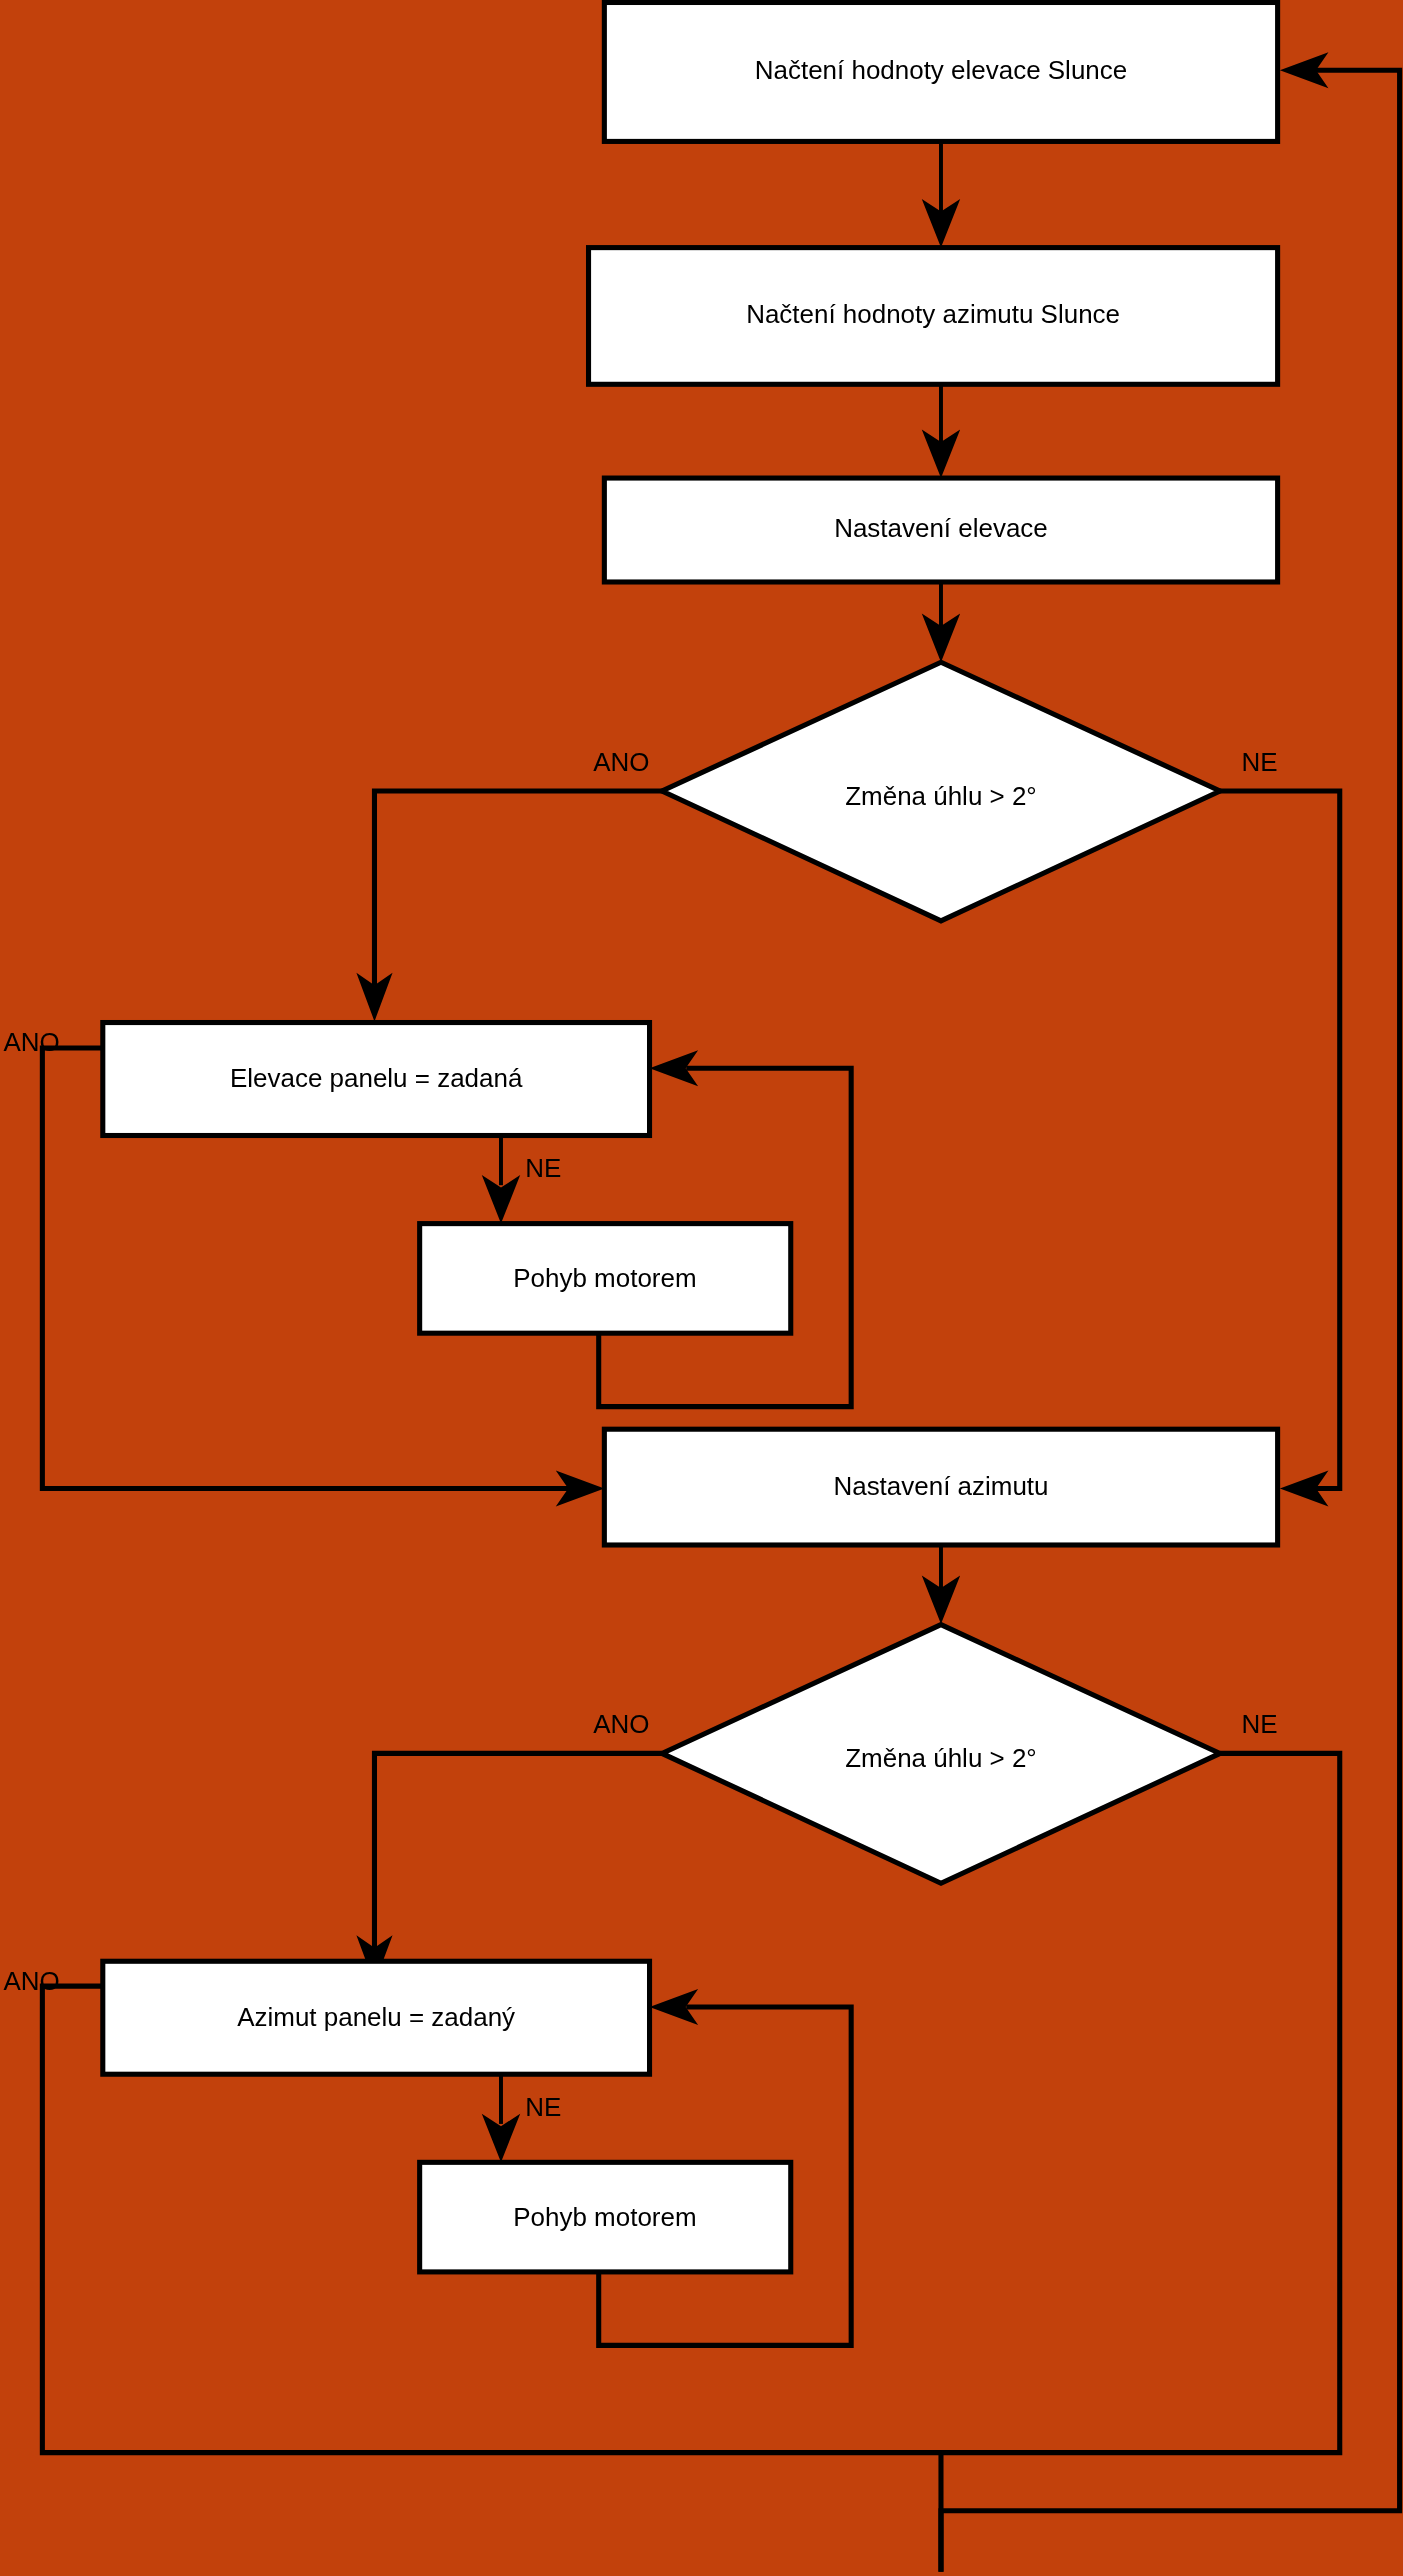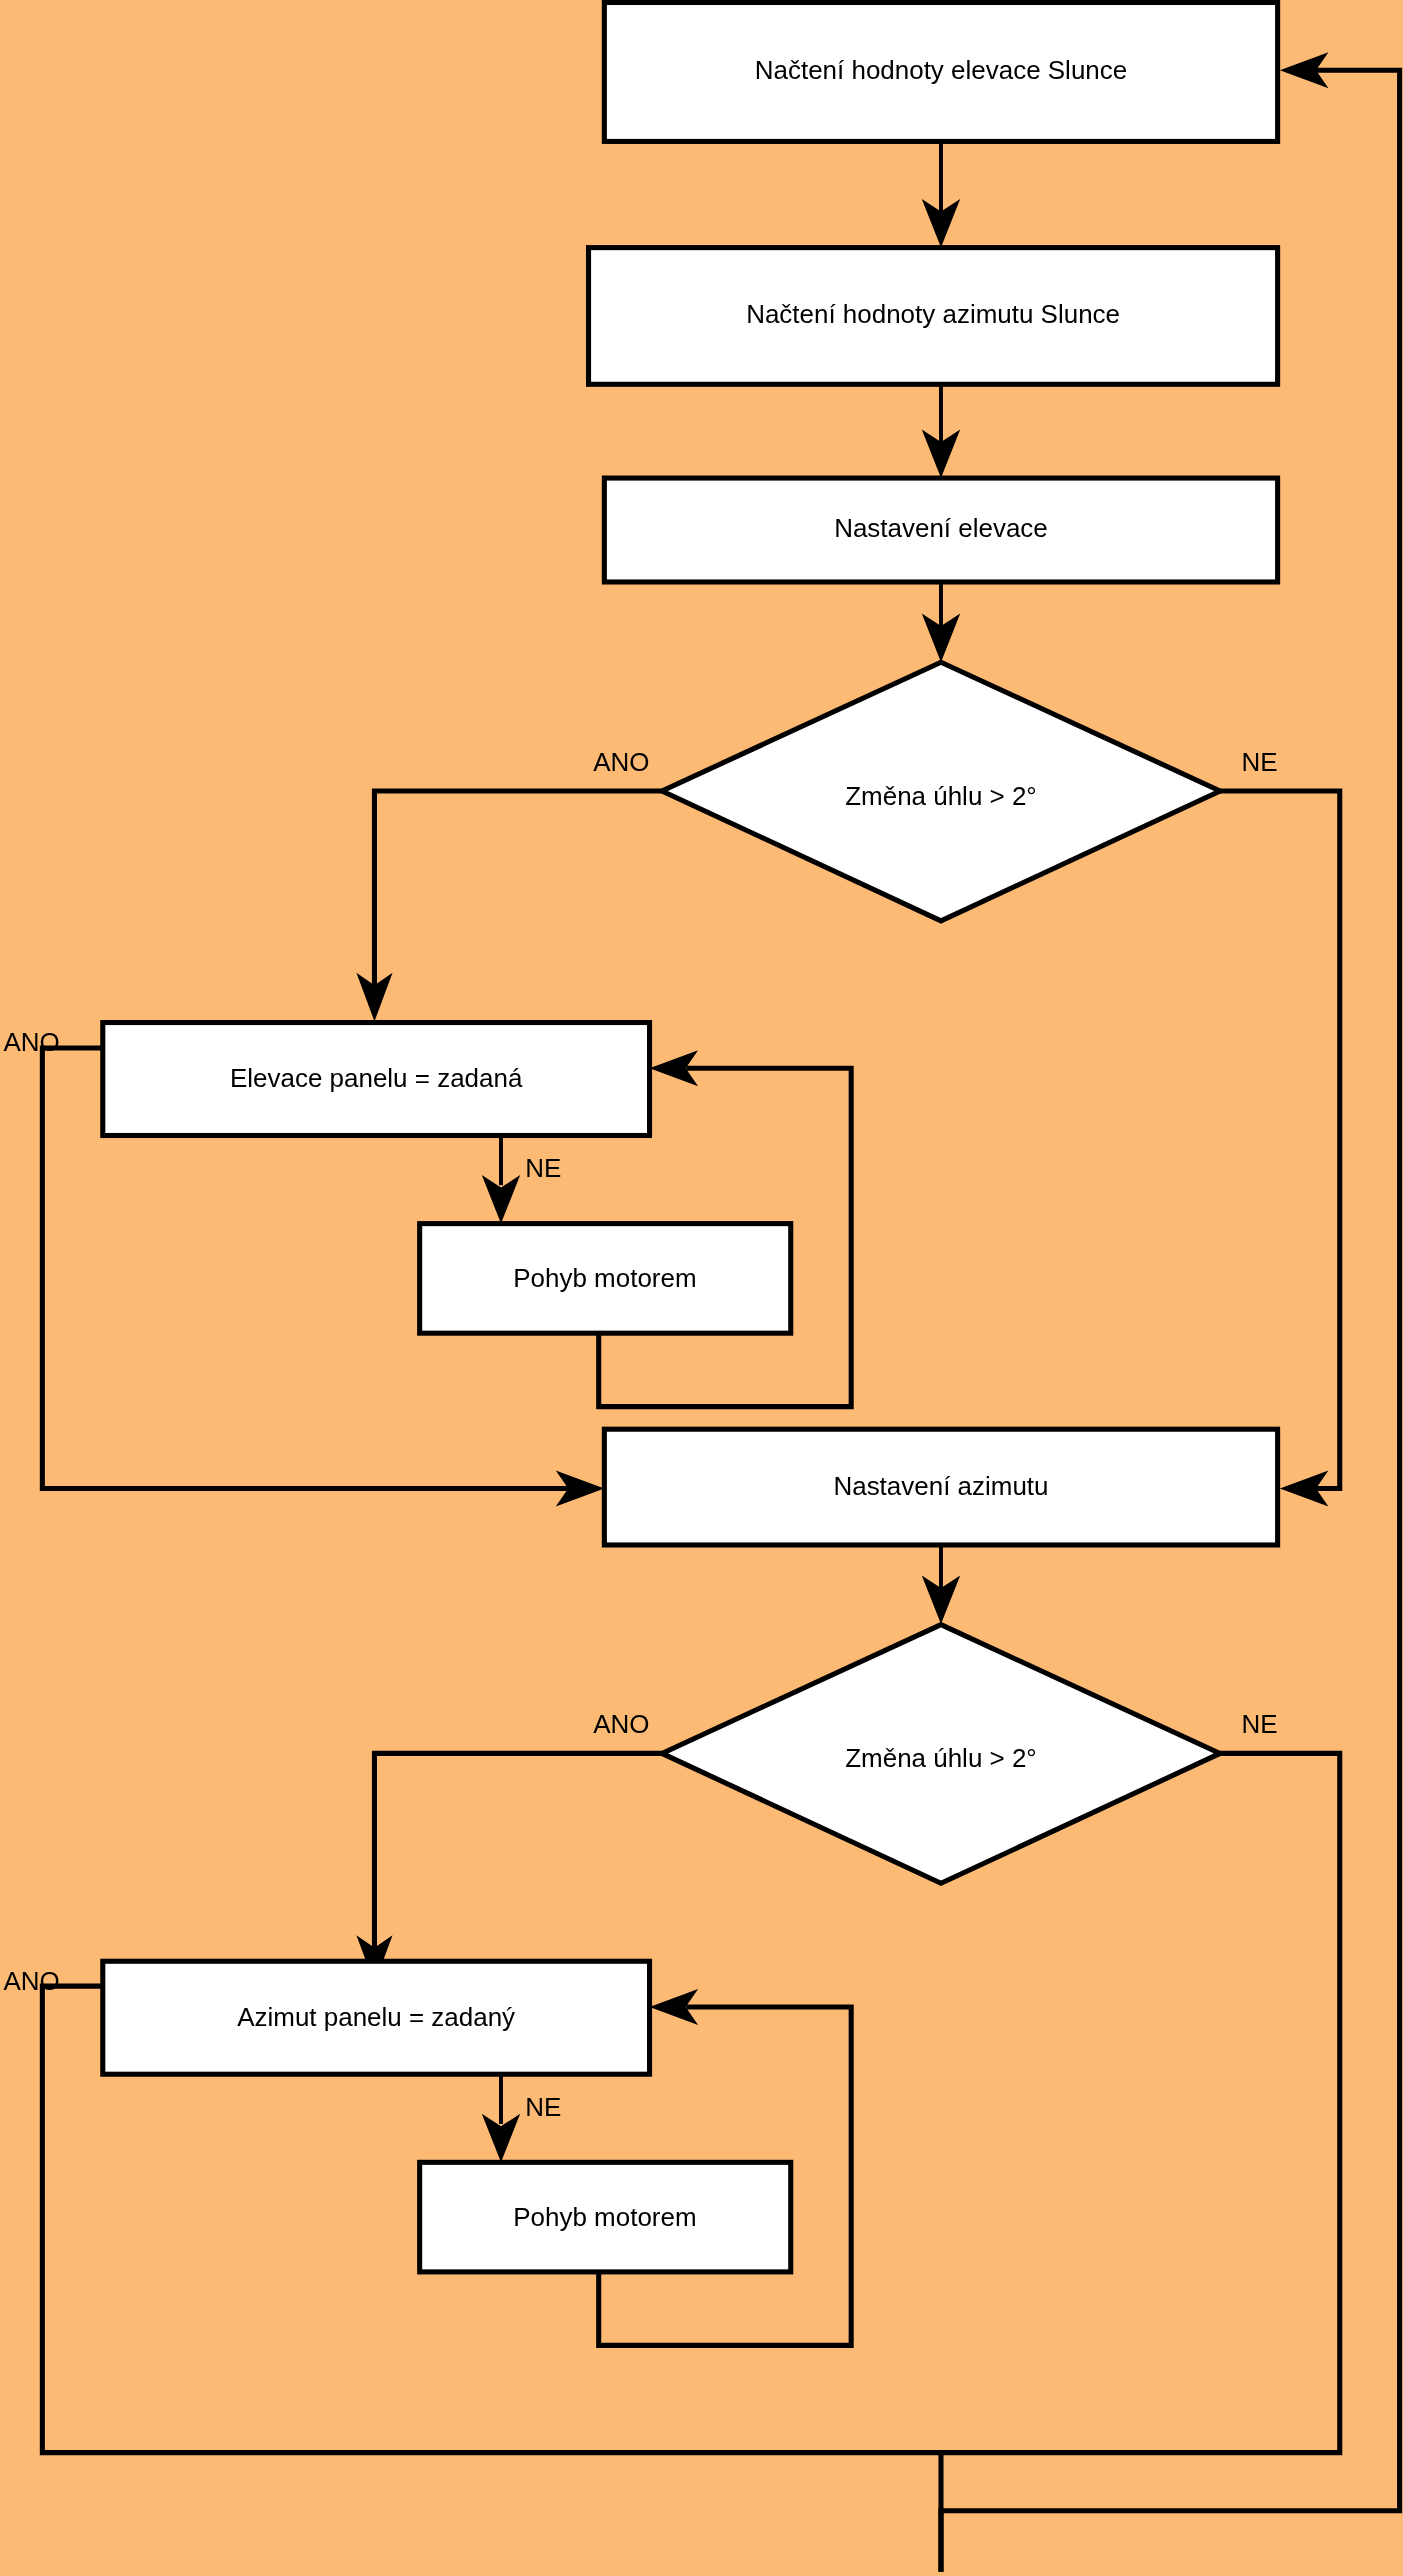--- a/index.html
+++ b/index.html
@@ -7,21 +7,21 @@
     padding: 0;
     background: #ffffff;
   }
   body {
     font-family: "Liberation Sans", sans-serif;
   }
   #flowchart-root {
     position: relative;
     width: 1403px;
     height: 2576px;
-    background: #fdba74;
+    background: #c2410c;
     overflow: hidden;
   }
   svg#flow-svg {
     display: block;
     width: 1403px;
     height: 2576px;
   }
   .node-box {
     fill: #ffffff;
     stroke: #000000;

